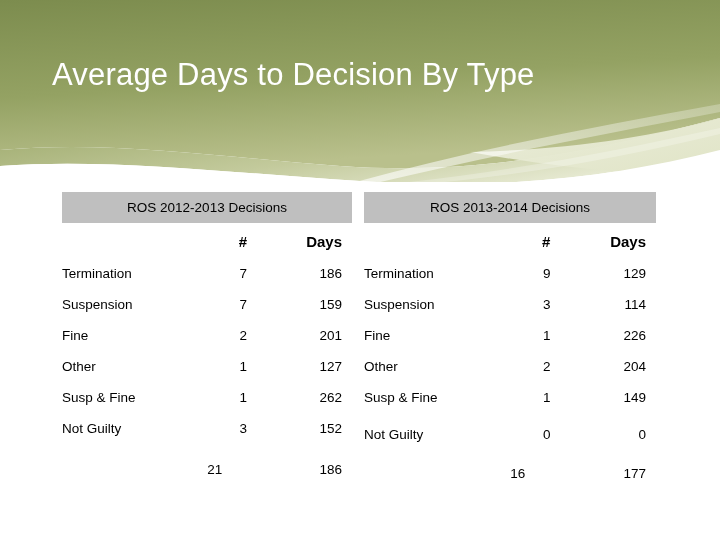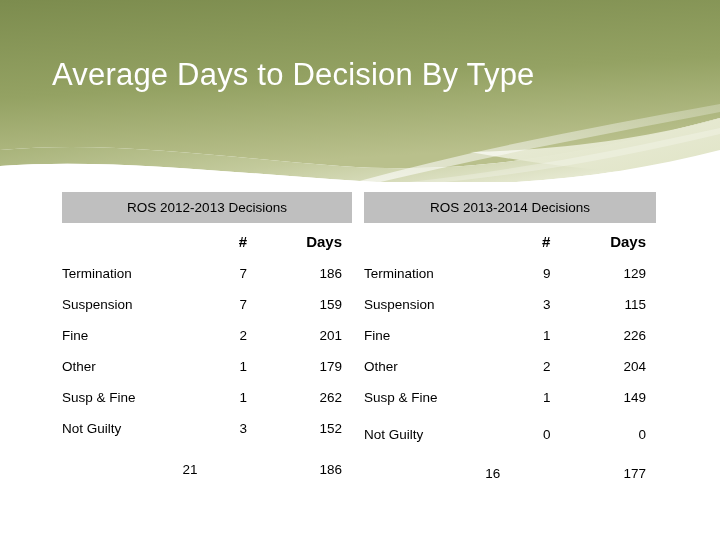--- a/index.html
+++ b/index.html
@@ -97,21 +97,21 @@
 
   .row-wide td {
     padding-top: 14px;
     padding-bottom: 6px;
   }
   .total td {
     font-size: 13.5px;
     color: #000000;
     padding-top: 18px;
   }
-  .total td.col-num { text-align: left; padding-right: 12px; }
+  .total td.col-num { text-align: center; padding-right: 12px; }
   .total td.col-days { text-align: right; padding-right: 10px; }
 </style>
 </head>
 <body>
 
 <div class="slide">
 
   <div class="banner">
     <svg width="720" height="185" viewBox="0 0 720 185" xmlns="http://www.w3.org/2000/svg">
       <defs>
@@ -171,21 +171,21 @@
       <td class="col-days">159</td>
     </tr>
     <tr class="row">
       <td class="col-label">Fine</td>
       <td class="col-num">2</td>
       <td class="col-days">201</td>
     </tr>
     <tr class="row">
       <td class="col-label">Other</td>
       <td class="col-num">1</td>
-      <td class="col-days">179</td>
+      <td class="col-days">127</td>
     </tr>
     <tr class="row">
       <td class="col-label">Susp &amp; Fine</td>
       <td class="col-num">1</td>
       <td class="col-days">262</td>
     </tr>
     <tr class="row">
       <td class="col-label">Not Guilty</td>
       <td class="col-num">3</td>
       <td class="col-days">152</td>
@@ -209,21 +209,21 @@
       <td class="col-days">Days</td>
     </tr>
     <tr class="row">
       <td class="col-label">Termination</td>
       <td class="col-num">9</td>
       <td class="col-days">129</td>
     </tr>
     <tr class="row">
       <td class="col-label">Suspension</td>
       <td class="col-num">3</td>
-      <td class="col-days">115</td>
+      <td class="col-days">114</td>
     </tr>
     <tr class="row">
       <td class="col-label">Fine</td>
       <td class="col-num">1</td>
       <td class="col-days">226</td>
     </tr>
     <tr class="row">
       <td class="col-label">Other</td>
       <td class="col-num">2</td>
       <td class="col-days">204</td>

